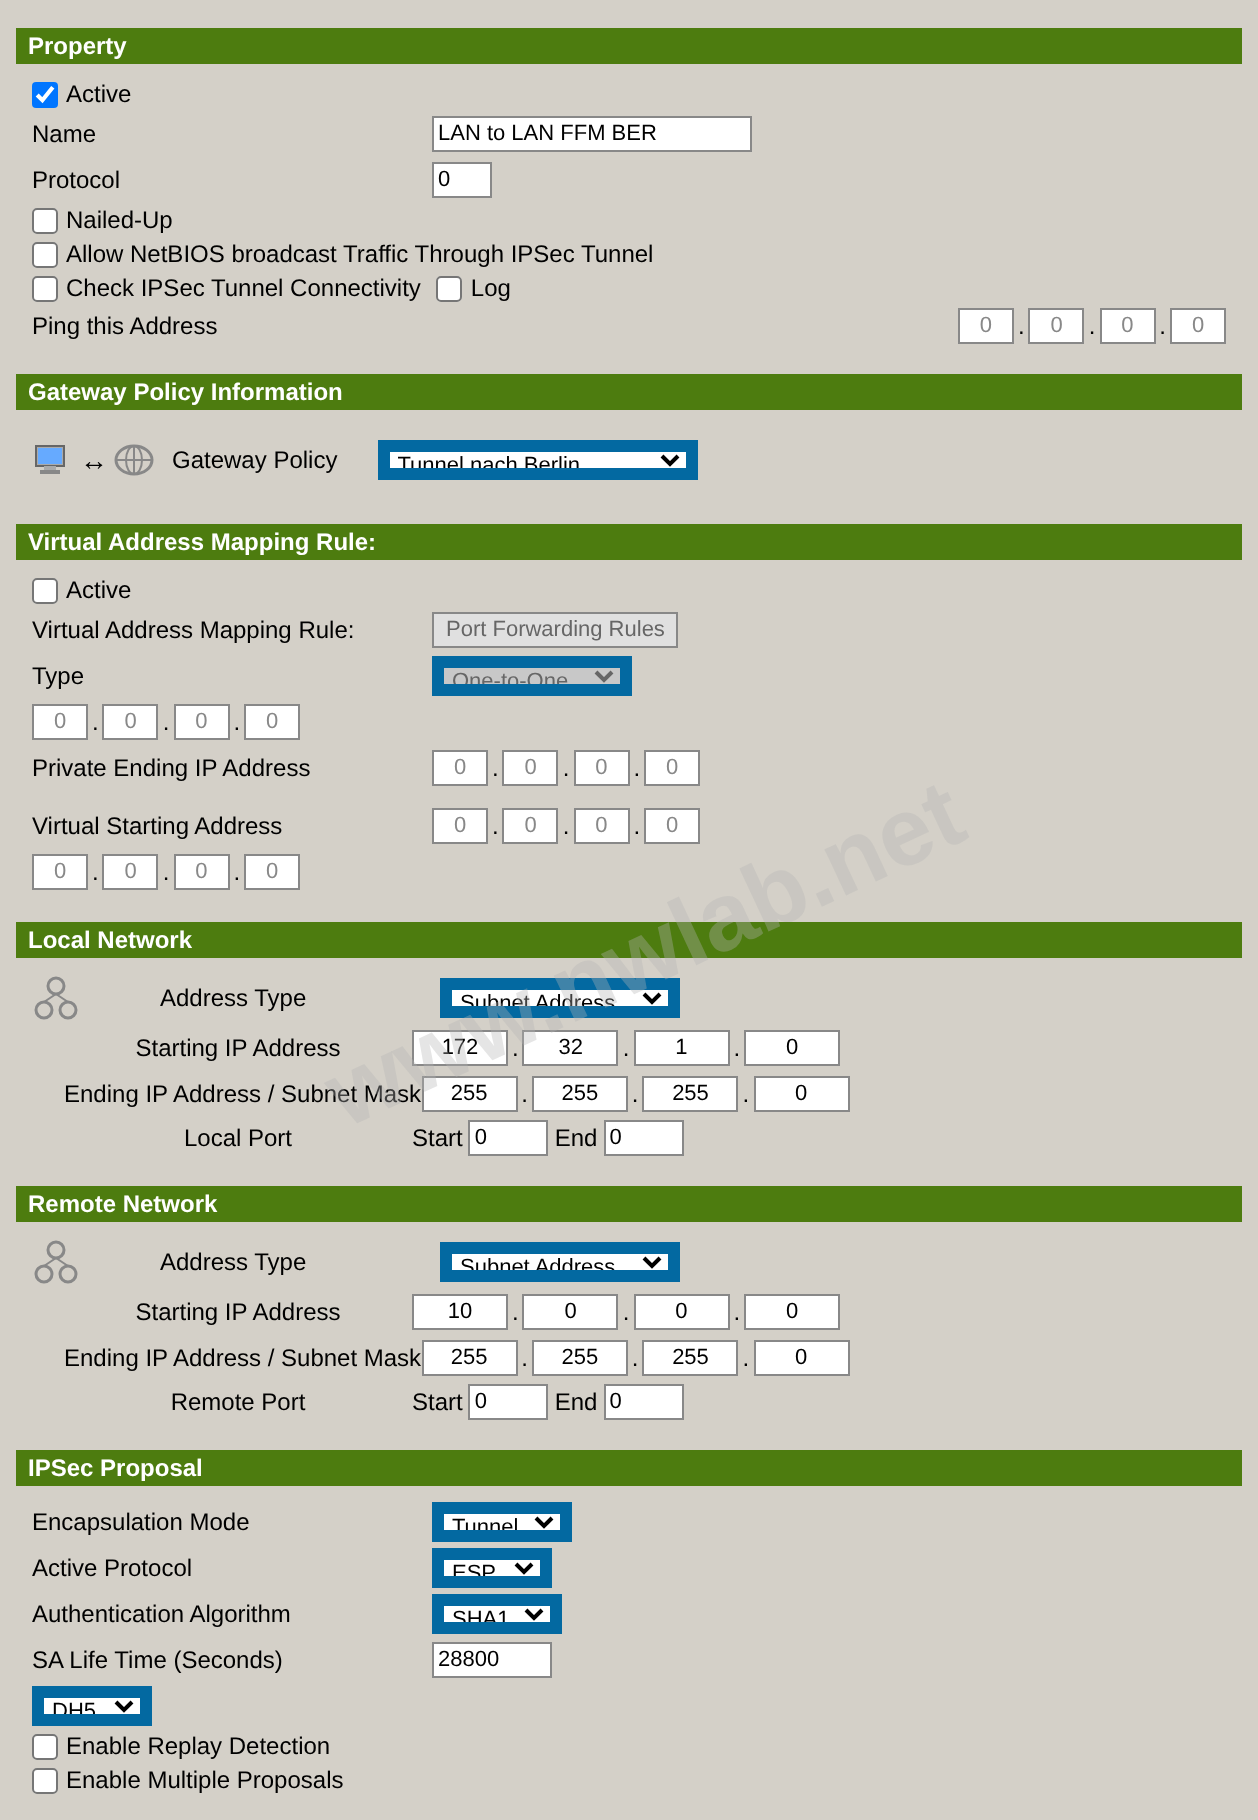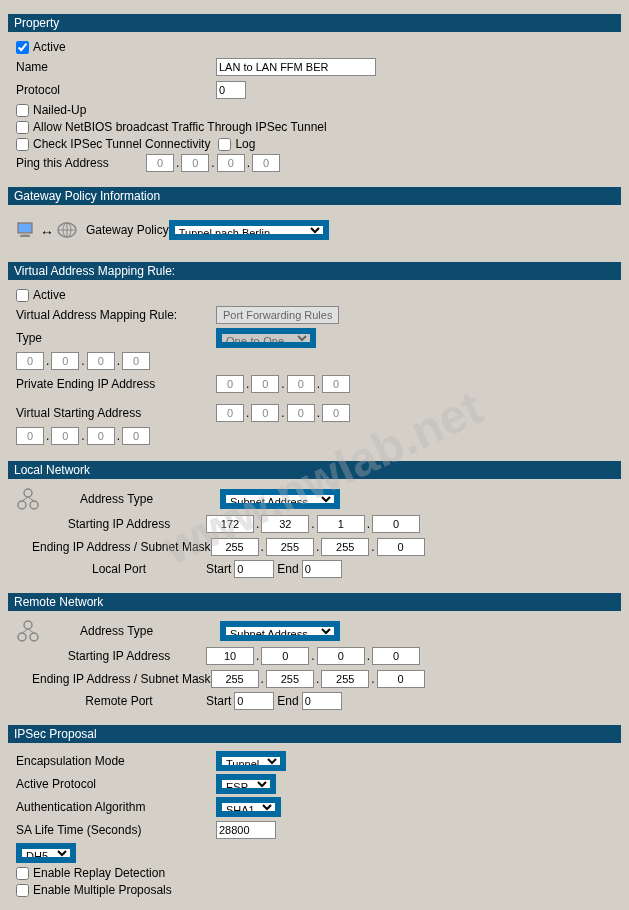--- a/index.html
+++ b/index.html
@@ -10,23 +10,23 @@
       color: #000;
       width: 629px;
       min-height: 910px;
     }
     .main-container {
       background: #d4d0c8;
       padding: 8px;
       width: 629px;
     }
     .section-header {
-      background: #0c4a6e;
+      background: #4d7c0f;
       color: #fff;
-      font-weight: normal;
+      font-weight: bold;
       font-size: 12px;
       padding: 2px 6px;
       margin-bottom: 4px;
       margin-top: 6px;
     }
     .section-content {
       padding: 4px 8px 6px 8px;
       background: #d4d0c8;
     }
     .form-row {
@@ -99,20 +99,21 @@
     .name-input {
       width: 160px;
     }
     .protocol-input {
       width: 30px;
     }
     .ping-row {
       display: flex;
       align-items: center;
       margin-bottom: 3px;
+      justify-content: space-between;
     }
     .ping-label {
       min-width: 130px;
       font-size: 12px;
     }
     .gateway-row {
       display: flex;
       align-items: center;
       margin-bottom: 3px;
       padding: 6px 0;
@@ -230,21 +231,21 @@
 
         <span style="font-size:14px; margin:0 2px;">↔</span>
 
         <svg width="22" height="22" viewBox="0 0 22 22">
           <ellipse cx="11" cy="11" rx="9" ry="7" fill="none" stroke="#888" stroke-width="1.5"></ellipse>
           <line x1="2" y1="11" x2="20" y2="11" stroke="#888" stroke-width="1"></line>
           <ellipse cx="11" cy="11" rx="4" ry="7" fill="none" stroke="#888" stroke-width="1"></ellipse>
           <line x1="11" y1="4" x2="11" y2="18" stroke="#888" stroke-width="1"></line>
         </svg>
       </div>
-      <span style="margin-right:0; font-size:12px;">Gateway Policy</span>
+      <span style="margin-right:20px; font-size:12px;">Gateway Policy</span>
       <select style="width:160px;">
         <option>Tunnel nach Berlin</option>
       </select>
     </div>
   </div>
 
   <div class="section-header">
     <span>Virtual Address Mapping Rule:</span>
   </div>
   <div class="section-content">

